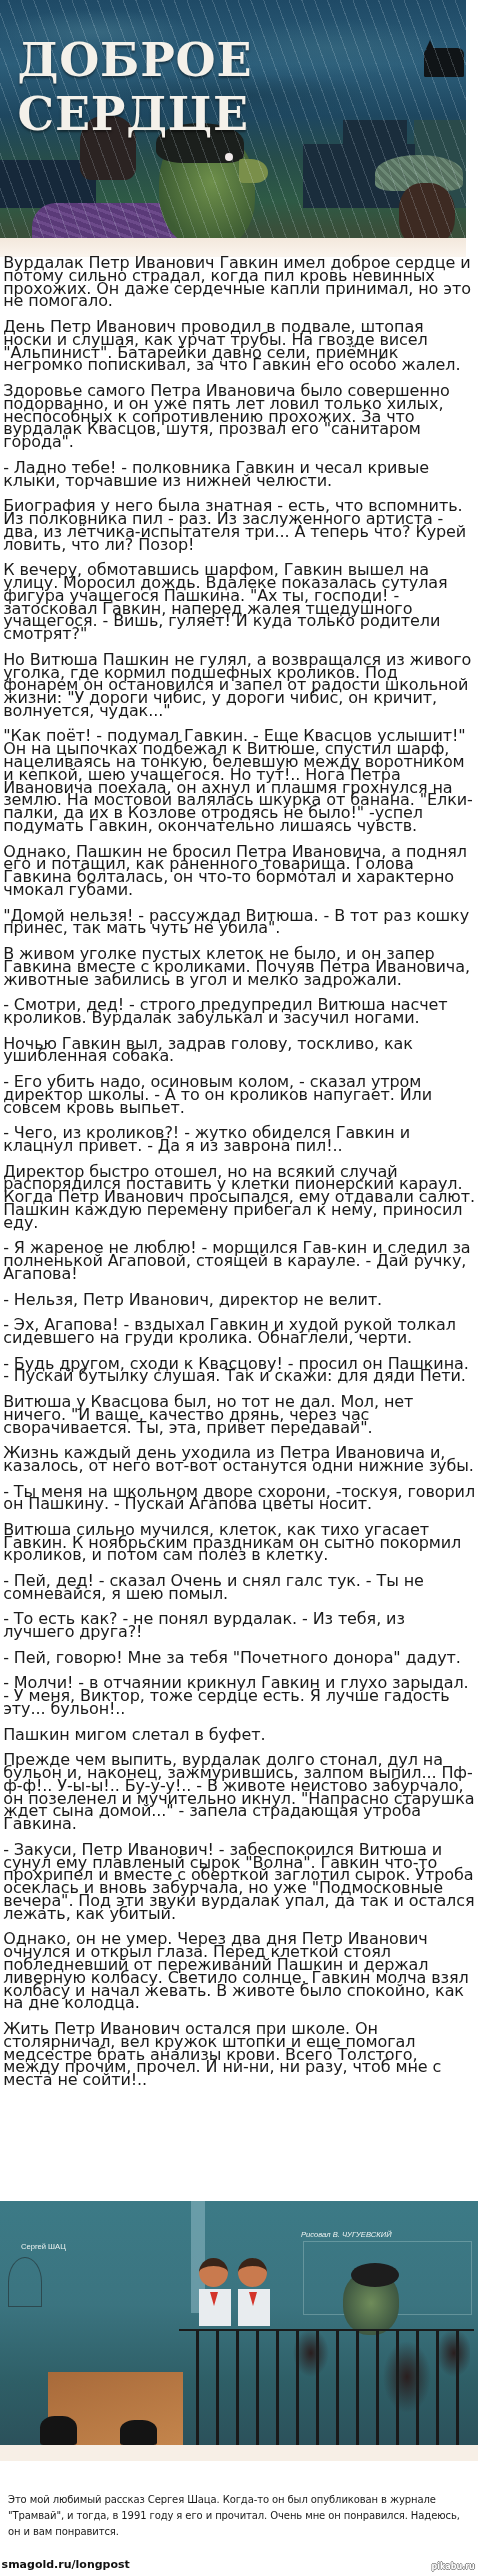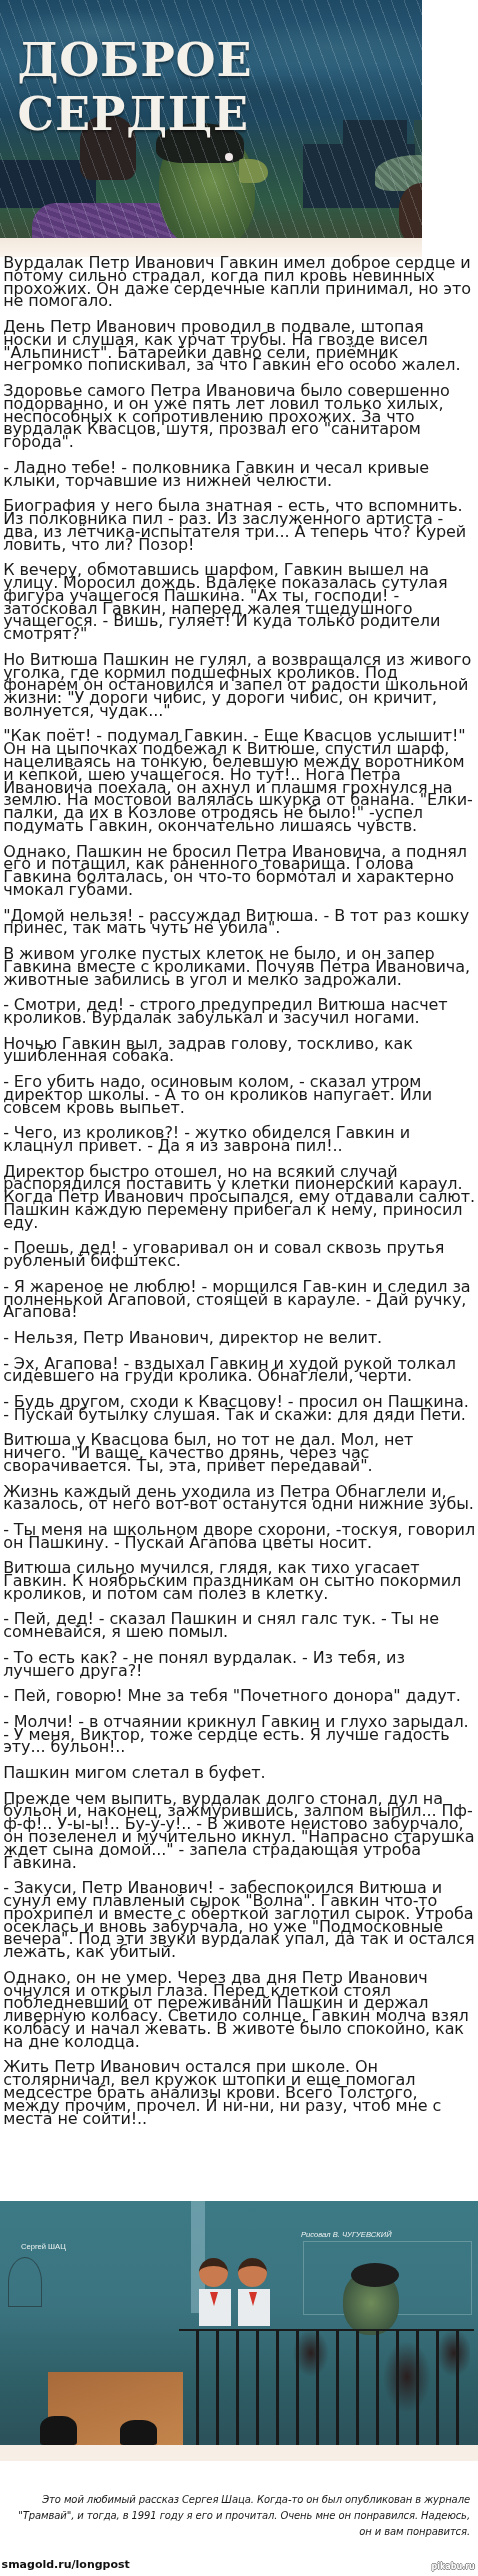--- a/index.html
+++ b/index.html
@@ -1,20 +1,20 @@
 <!DOCTYPE html>
 <html style="font-size:12.8px"><head>
 <meta charset="utf-8">
 <style>
   html, body { margin: 0; padding: 0; background: #ffffff; }
   body { width: 478px; height: 2576px; position: relative; overflow: hidden;
          font-family: "DejaVu Sans", "Liberation Sans", sans-serif; color: #1a1a1a; }
 
   
-  .top-art { position: absolute; left: 0; top: 0; width: 422px; height: 257px; overflow: hidden;
+  .top-art { position: absolute; left: 0; top: 0; width: 466px; height: 257px; overflow: hidden;
     background: linear-gradient(180deg, #1f4a66 0%, #2c5e7a 25%, #1e4760 45%, #274d4a 62%, #2e5a45 78%, #3a4f3a 90%, #3a4f3a 100%); }
   .top-art .cream { position: absolute; left: 0; right: 0; top: 238px; height: 19px;
     background: linear-gradient(180deg, #f3e8dc, #fbf5ee); }
   .top-art .clouds { position: absolute; inset: 0;
     background:
       radial-gradient(ellipse 143px 32px at 96px 32px, rgba(70,120,140,0.55), transparent 70%),
       radial-gradient(ellipse 175px 40px at 335px 48px, rgba(60,110,130,0.5), transparent 70%),
       radial-gradient(ellipse 207px 32px at 239px 96px, rgba(25,60,80,0.6), transparent 70%); }
   .top-art .rain { position: absolute; inset: 0;
     background: repeating-linear-gradient(70deg, rgba(255,255,255,0.0) 0 11px, rgba(220,235,245,0.18) 11px 12px); }
@@ -80,22 +80,22 @@
                 radial-gradient(ellipse 32px 48px at 120px 72px, #2a1e1e, transparent 75%),
                 radial-gradient(ellipse 24px 32px at 167px 48px, #2a1e1e, transparent 75%); }
   .bottom-art .floor { position: absolute; left: 48px; top: 171px; width: 135px; height: 73px;
     background: linear-gradient(160deg, #a86a3a, #c4854c); }
   .bottom-art .cat1 { position: absolute; left: 40px; top: 215px; width: 37px; height: 29px; background: #141414; border-radius: 40% 40% 10% 10%; }
   .bottom-art .cat2 { position: absolute; left: 120px; top: 219px; width: 37px; height: 25px; background: #141414; border-radius: 40% 40% 10% 10%; }
   .bottom-art .birdcage { position: absolute; left: 8px; top: 56px; width: 32px; height: 48px;
     border: 0.8px solid rgba(30,30,30,0.5); border-radius: 50% 50% 0 0; }
 
   
-  .caption { position: absolute; left: 8px; top: 2492px; width: 462px; text-align: right;
-    font-size: 10px; line-height: 16px; letter-spacing: -0.1px; color: #1a1a1a; font-style: italic; }
+  .caption { position: absolute; left: 8px; top: 2492px; width: 462px; text-align: left;
+    font-size: 10px; line-height: 16px; letter-spacing: -0.1px; color: #1a1a1a; }
   .site-mark { position: absolute; left: 1.6px; top: 2558px; font-size: 11px; font-weight: bold;
     color: #111; font-family: "DejaVu Sans", sans-serif; }
   .watermark { position: absolute; right: 3.2px; top: 2562px; font-size: 8px; color: #ffffff;
     font-family: "DejaVu Sans", sans-serif; font-weight: bold;
     text-shadow: -0.8px 0 #888, 0.8px 0 #888, 0 -0.8px #888, 0 0.8px #888; }
 </style>
 </head>
 <body>
 
 <div class="top-art">
@@ -125,30 +125,29 @@
   <p>Но Витюша Пашкин не гулял, а возвращался из живого уголка, где кормил подшефных кроликов. Под фонарем он остановился и запел от радости школьной жизни: "У дороги чибис, у дороги чибис, он кричит, волнуется, чудак..."</p>
   <p>"Как поёт! - подумал Гавкин. - Еще Квасцов услышит!" Он на цыпочках подбежал к Витюше, спустил шарф, нацеливаясь на тонкую, белевшую между воротником и кепкой, шею учащегося. Но тут!.. Нога Петра Ивановича поехала, он ахнул и плашмя грохнулся на землю. На мостовой валялась шкурка от банана. "Елки-палки, да их в Козлове отродясь не было!" -успел подумать Гавкин, окончательно лишаясь чувств.</p>
   <p>Однако, Пашкин не бросил Петра Ивановича, а поднял его и потащил, как раненного товарища. Голова Гавкина болталась, он что-то бормотал и характерно чмокал губами.</p>
   <p>"Домой нельзя! - рассуждал Витюша. - В тот раз кошку принёс, так мать чуть не убила".</p>
   <p>В живом уголке пустых клеток не было, и он запер Гавкина вместе с кроликами. Почуяв Петра Ивановича, животные забились в угол и мелко задрожали.</p>
   <p>- Смотри, дед! - строго предупредил Витюша насчет кроликов. Вурдалак забулькал и засучил ногами.</p>
   <p>Ночью Гавкин выл, задрав голову, тоскливо, как ушибленная собака.</p>
   <p>- Его убить надо, осиновым колом, - сказал утром директор школы. - А то он кроликов напугает. Или совсем кровь выпьет.</p>
   <p>- Чего, из кроликов?! - жутко обиделся Гавкин и клацнул привет. - Да я из заврона пил!..</p>
   <p>Директор быстро отошел, но на всякий случай распорядился поставить у клетки пионерский караул. Когда Петр Иванович просыпался, ему отдавали салют. Пашкин каждую перемену прибегал к нему, приносил еду.</p>
-  <p>- Поешь, дед! - уговаривал он и совал сквозь прутья рубленый бифштекс.</p>
   <p>- Я жареное не люблю! - морщился Гав-кин и следил за полненькой Агаповой, стоящей в карауле. - Дай ручку, Агапова!</p>
   <p>- Нельзя, Петр Иванович, директор не велит.</p>
   <p>- Эх, Агапова! - вздыхал Гавкин и худой рукой толкал сидевшего на груди кролика. Обнаглели, черти.</p>
   <p>- Будь другом, сходи к Квасцову! - просил он Пашкина. - Пускай бутылку слушая. Так и скажи: для дяди Пети.</p>
   <p>Витюша у Квасцова был, но тот не дал. Мол, нет ничего. "И ваще, качество дрянь, через час сворачивается. Ты, эта, привет передавай".</p>
-  <p>Жизнь каждый день уходила из Петра Обнаглели и, казалось, от него вот-вот останутся одни нижние зубы.</p>
+  <p>Жизнь каждый день уходила из Петра Ивановича и, казалось, от него вот-вот останутся одни нижние зубы.</p>
   <p>- Ты меня на школьном дворе схорони, -тоскуя, говорил он Пашкину. - Пускай Агапова цветы носит.</p>
-  <p>Витюша сильно мучился, глядя, как тихо угасает Гавкин. К ноябрьским праздникам он сытно покормил кроликов, и потом сам полез в клетку.</p>
-  <p>- Пей, дед! - сказал Пашкин и снял галс тук. - Ты не сомневайся, я шею помыл.</p>
+  <p>Витюша сильно мучился, клеток, как тихо угасает Гавкин. К ноябрьским праздникам он сытно покормил кроликов, и потом сам полез в клетку.</p>
+  <p>- Пей, дед! - сказал Очень и снял галс тук. - Ты не сомневайся, я шею помыл.</p>
   <p>- То есть как? - не понял вурдалак. - Из тебя, из лучшего друга?!</p>
   <p>- Пей, говорю! Мне за тебя "Почетного донора" дадут.</p>
   <p>- Молчи! - в отчаянии крикнул Гавкин и глухо зарыдал. - У меня, Виктор, тоже сердце есть. Я лучше гадость эту... бульон!..</p>
   <p>Пашкин мигом слетал в буфет.</p>
   <p>Прежде чем выпить, вурдалак долго стонал, дул на бульон и, наконец, зажмурившись, залпом выпил... Пф-ф-ф!.. У-ы-ы!.. Бу-у-у!.. - В животе неистово забурчало, он позеленел и мучительно икнул. "Напрасно старушка ждет сына домой..." - запела страдающая утроба Гавкина.</p>
   <p>- Закуси, Петр Иванович! - забеспокоился Витюша и сунул ему плавленый сырок "Волна". Гавкин что-то прохрипел и вместе с оберткой заглотил сырок. Утроба осеклась и вновь забурчала, но уже "Подмосковные вечера". Под эти звуки вурдалак упал, да так и остался лежать, как убитый.</p>
   <p>Однако, он не умер. Через два дня Петр Иванович очнулся и открыл глаза. Перед клеткой стоял побледневший от переживаний Пашкин и держал ливерную колбасу. Светило солнце. Гавкин молча взял колбасу и начал жевать. В животе было спокойно, как на дне колодца.</p>
   <p>Жить Петр Иванович остался при школе. Он столярничал, вел кружок штопки и еще помогал медсестре брать анализы крови. Всего Толстого, между прочим, прочел. И ни-ни, ни разу, чтоб мне с места не сойти!..</p>
 </div>
 

